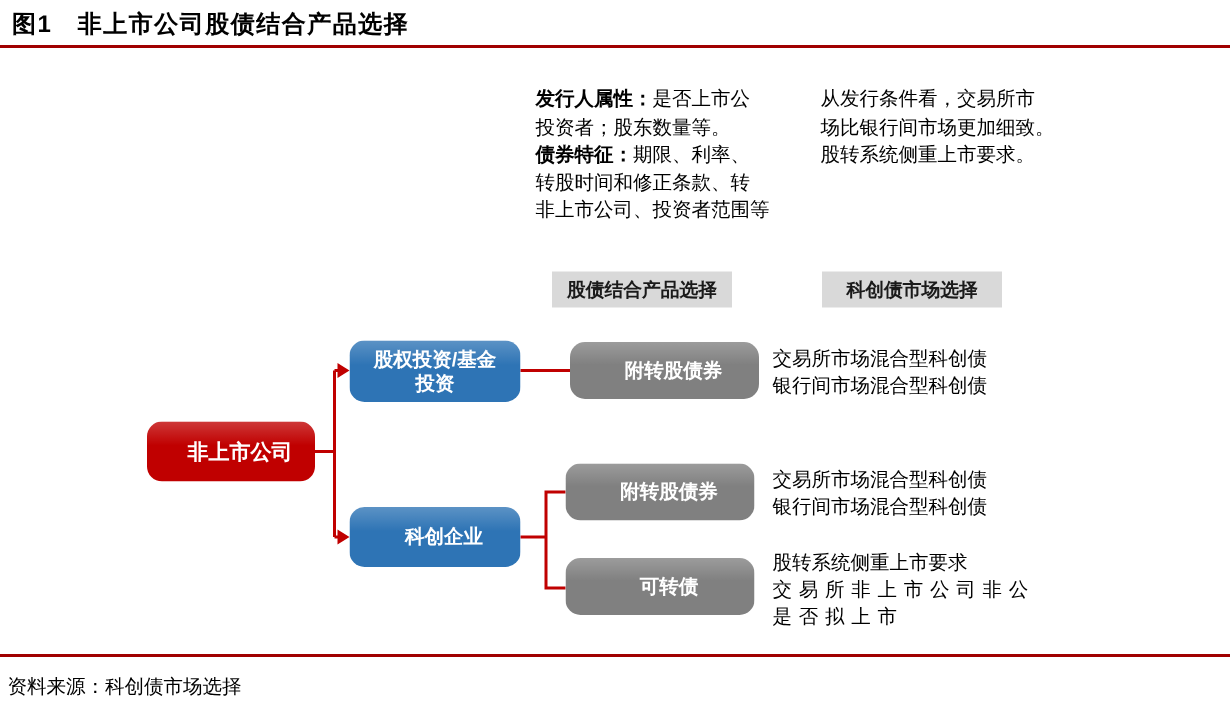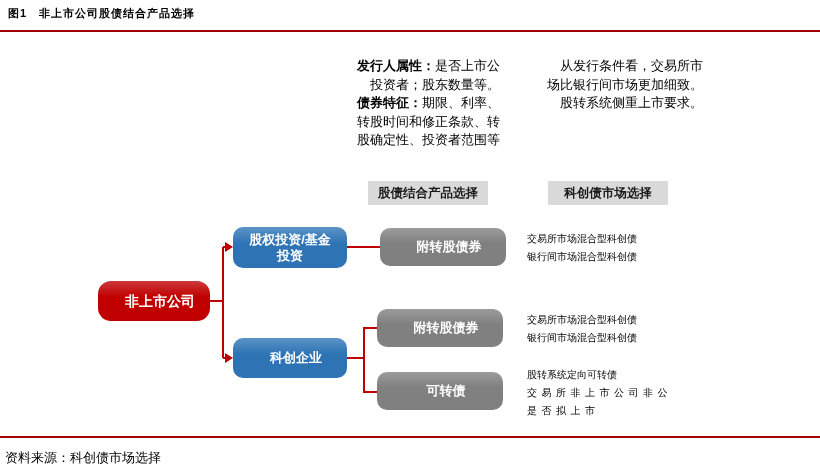--- a/index.html
+++ b/index.html
@@ -1,73 +1,73 @@
 <!DOCTYPE html>
 <html><head>
 <meta charset="utf-8">
 <style>
   html,body{margin:0;padding:0;background:#fff;}
   .canvas{
     position:relative;width:820px;height:476px;background:#ffffff;overflow:hidden;
     font-family:"Liberation Sans",sans-serif;color:#000;
   }
-  .title{position:absolute;left:8px;top:6px;font-size:11px;font-weight:bold;letter-spacing:1px;white-space:nowrap;}
+  .title{position:absolute;left:8px;top:6px;font-size:16px;font-weight:bold;letter-spacing:1px;white-space:nowrap;}
   .rule{position:absolute;left:0;width:820px;background:#a00000;}
   .rule-top{top:30px;height:2px;}
   .rule-bottom{top:436px;height:2px;}
   .note{position:absolute;font-size:13px;line-height:18.5px;}
-  .note-line{white-space:nowrap;text-align:right;}
+  .note-line{white-space:nowrap;}
   .note .b{font-weight:bold;}
   .note-issuer{left:357px;top:57px;}
   .note-market{left:547px;top:57px;}
   .col-header{
     position:absolute;top:181px;height:24px;width:120px;background:#d9d9d9;
     display:flex;align-items:center;justify-content:center;
     font-size:12.5px;font-weight:bold;color:#1a1a1a;white-space:nowrap;
   }
   .col-header-1{left:368px;}
   .col-header-2{left:548px;}
   .connectors{position:absolute;left:0;top:0;width:820px;height:476px;}
   .node{
     position:absolute;border-radius:10px;color:#fff;font-weight:bold;
     display:flex;align-items:center;justify-content:center;text-align:center;
     box-sizing:border-box;font-size:13px;line-height:16px;
     background-image:linear-gradient(rgba(255,255,255,0.22),rgba(255,255,255,0) 40%);
     padding-left:12px;
   }
-  .root{left:98px;top:281px;width:112px;height:40px;background-color:#c00000;font-size:14px;border-radius:13px;}
+  .root{left:98px;top:281px;width:112px;height:40px;background-color:#c00000;font-size:14px;}
   .blue{background-color:#2e74b5;}
   .blue1{left:233px;top:227px;width:114px;height:41px;padding:0 12px;}
   .blue2{left:233px;top:338px;width:114px;height:40px;}
   .gray{background-color:#808080;}
   .gray1{left:380px;top:228px;width:126px;height:38px;}
   .gray2{left:377px;top:309px;width:126px;height:38px;}
   .gray3{left:377px;top:372px;width:126px;height:38px;}
-  .ann{position:absolute;left:527px;font-size:10px;line-height:18px;}
+  .ann{position:absolute;left:515px;font-size:13px;line-height:18px;}
   .ann-line{white-space:nowrap;}
   .ann1{top:230px;}
   .ann2{top:311px;}
   .ann3{top:366px;}
   .spread{letter-spacing:4.5px;}
   .footer{position:absolute;left:5px;top:449px;font-size:13px;white-space:nowrap;}
 </style>
 </head>
 <body>
 
 <div class="canvas">
 
   <div class="title">图1　非上市公司股债结合产品选择</div>
   <div class="rule rule-top"></div>
 
   <div class="note note-issuer">
     <div class="note-line"><span class="b">发行人属性：</span><span>是否上市公</span></div>
     <div class="note-line"><span>投资者；股东数量等。</span></div>
     <div class="note-line"><span class="b">债券特征：</span><span>期限、利率、</span></div>
     <div class="note-line"><span>转股时间和修正条款、转</span></div>
-    <div class="note-line"><span>股确定性、投资者范围等</span></div>
+    <div class="note-line"><span>非上市公司、投资者范围等</span></div>
   </div>
 
   <div class="note note-market">
     <div class="note-line">从发行条件看，交易所市</div>
     <div class="note-line">场比银行间市场更加细致。</div>
     <div class="note-line">股转系统侧重上市要求。</div>
   </div>
 
   <div class="col-header col-header-1">股债结合产品选择</div>
   <div class="col-header col-header-2">科创债市场选择</div>
@@ -89,21 +89,21 @@
 
   <div class="ann ann1">
     <div class="ann-line">交易所市场混合型科创债</div>
     <div class="ann-line">银行间市场混合型科创债</div>
   </div>
   <div class="ann ann2">
     <div class="ann-line">交易所市场混合型科创债</div>
     <div class="ann-line">银行间市场混合型科创债</div>
   </div>
   <div class="ann ann3">
-    <div class="ann-line">股转系统定向可转债</div>
+    <div class="ann-line">股转系统侧重上市要求</div>
     <div class="ann-line spread">交易所非上市公司非公</div>
     <div class="ann-line spread">是否拟上市</div>
   </div>
 
   <div class="rule rule-bottom"></div>
   <div class="footer">资料来源：科创债市场选择</div>
 
 </div>
 
 </body></html>

